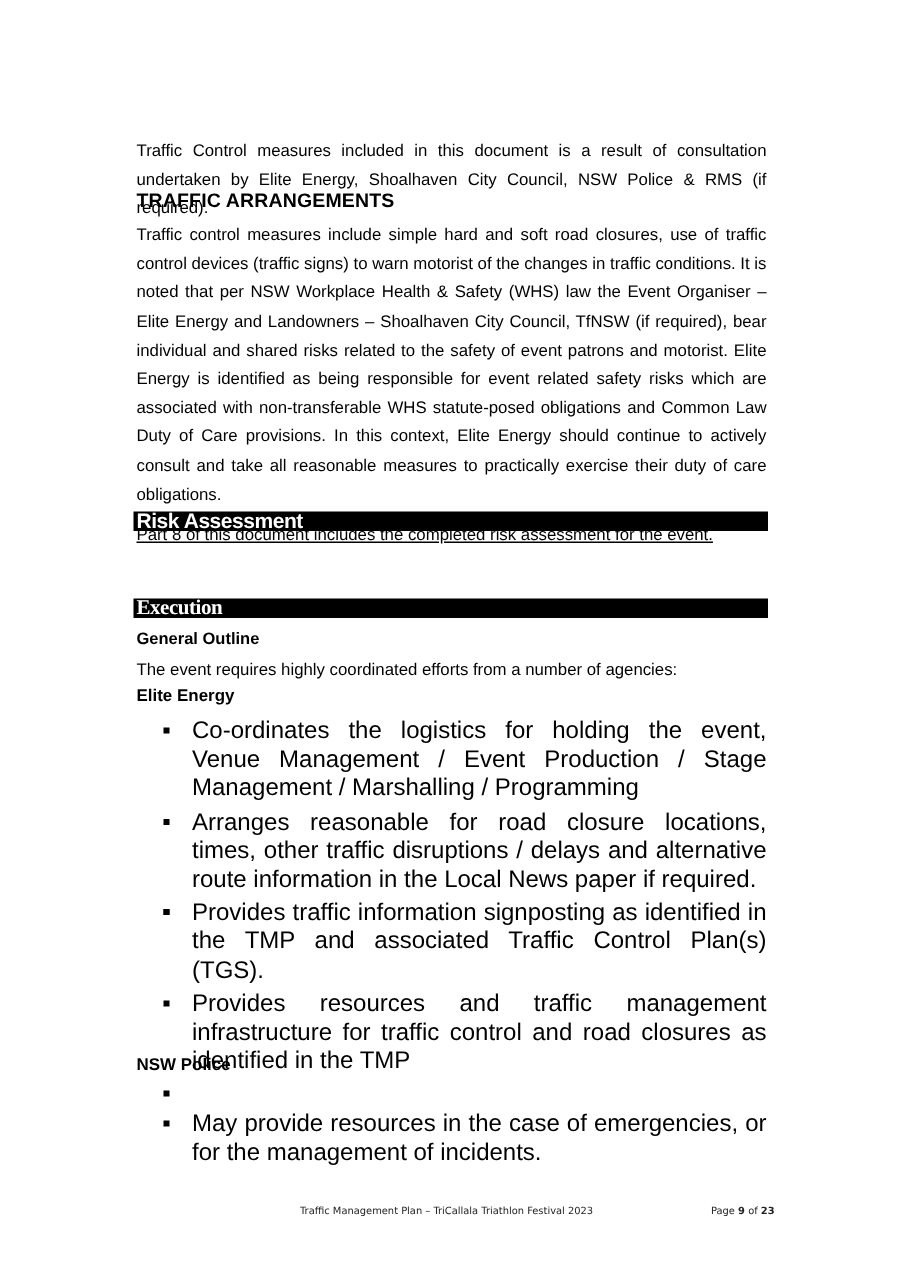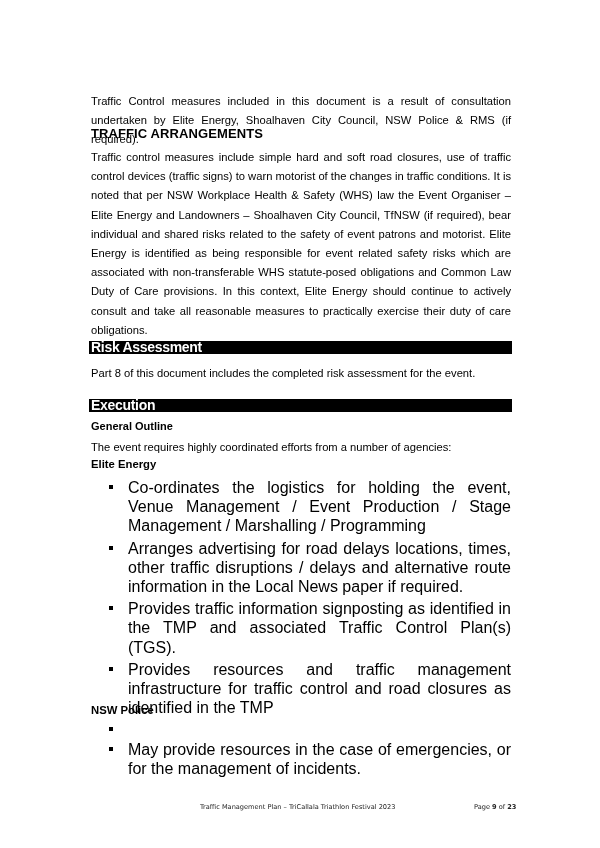--- a/index.html
+++ b/index.html
@@ -7,22 +7,22 @@
          font-family: "Liberation Sans", sans-serif; color: #000; }
   .page { position: absolute; left: 0; top: 0; width: 600px; height: 848px; }
   .content { position: absolute; left: 91px; width: 420px; }
   p { margin: 0; font-size: 11.2px; line-height: 19.2px; text-align: justify; }
   .intro { position: absolute; top: 92px; }
   .h1 { position: absolute; top: 126px; font-size: 13px; font-weight: bold; letter-spacing: 0.1px; }
   .arr { position: absolute; top: 148px; }
   .bar { position: absolute; left: 89px; width: 423px; height: 13px; background: #000; color: #fff;
          font-size: 14px; font-weight: bold; line-height: 13px; padding-left: 2px; box-sizing: border-box; letter-spacing: -0.3px; }
   .bar-risk { top: 341px; }
-  .bar-exec { top: 399px; }
-  .risk-text { position: absolute; top: 364px; }
+  .bar-exec { top: 399px; font-family: Liberation Serif, serif; }
+  .risk-text { position: absolute; top: 348px; text-decoration: underline; }
   .h3 { font-size: 11px; font-weight: bold; position: absolute; }
   .go { top: 420px; left: 91px; }
   .go-text { position: absolute; top: 438px; }
   .ee { top: 458px; left: 91px; font-size: 11.3px; }
   ul { list-style: none; margin: 0; padding: 0; }
   li { position: relative; padding-left: 37px; font-size: 16px; line-height: 19.2px; text-align: justify; margin-bottom: 3px; }
   .bullet { position: absolute; left: 18px; top: 7px; width: 4px; height: 4px; background: #000; }
   .ee-list { position: absolute; top: 478px; left: 91px; width: 420px; }
   .np { top: 704px; left: 91px; font-size: 11.3px; }
   .np-list { position: absolute; top: 740px; left: 91px; width: 420px; }
@@ -45,21 +45,21 @@
   <p class="content risk-text">Part 8 of this document includes the completed risk assessment for the event.</p>
 
   <div class="bar bar-exec">Execution</div>
 
   <div class="h3 go">General Outline</div>
   <p class="content go-text">The event requires highly coordinated efforts from a number of agencies:</p>
 
   <div class="h3 ee">Elite Energy</div>
   <ul class="ee-list">
     <li><span class="bullet"></span><span>Co-ordinates the logistics for holding the event, Venue Management / Event Production / Stage Management / Marshalling / Programming</span></li>
-    <li><span class="bullet"></span><span>Arranges advertising for road delays locations, times, other traffic disruptions / delays and alternative route information in the Local News paper if required.</span></li>
+    <li><span class="bullet"></span><span>Arranges reasonable for road closure locations, times, other traffic disruptions / delays and alternative route information in the Local News paper if required.</span></li>
     <li><span class="bullet"></span></li>
     <li><span class="bullet"></span><span>Provides traffic information signposting as identified in the TMP and associated Traffic Control Plan(s) (TGS).</span></li>
     <li><span class="bullet"></span><span>Provides resources and traffic management infrastructure for traffic control and road closures as identified in the TMP</span></li>
     <li><span class="bullet"></span></li>
   </ul>
 
   <div class="h3 np">NSW Police</div>
   <ul class="np-list">
     <li><span class="bullet"></span><span>May provide resources in the case of emergencies, or for the management of incidents.</span></li>
   </ul>

